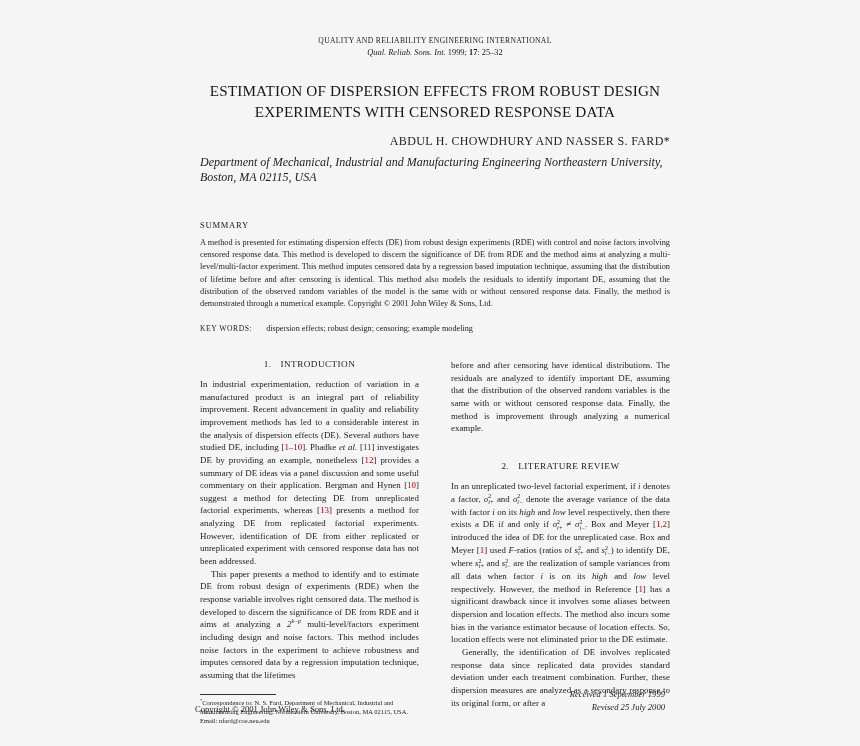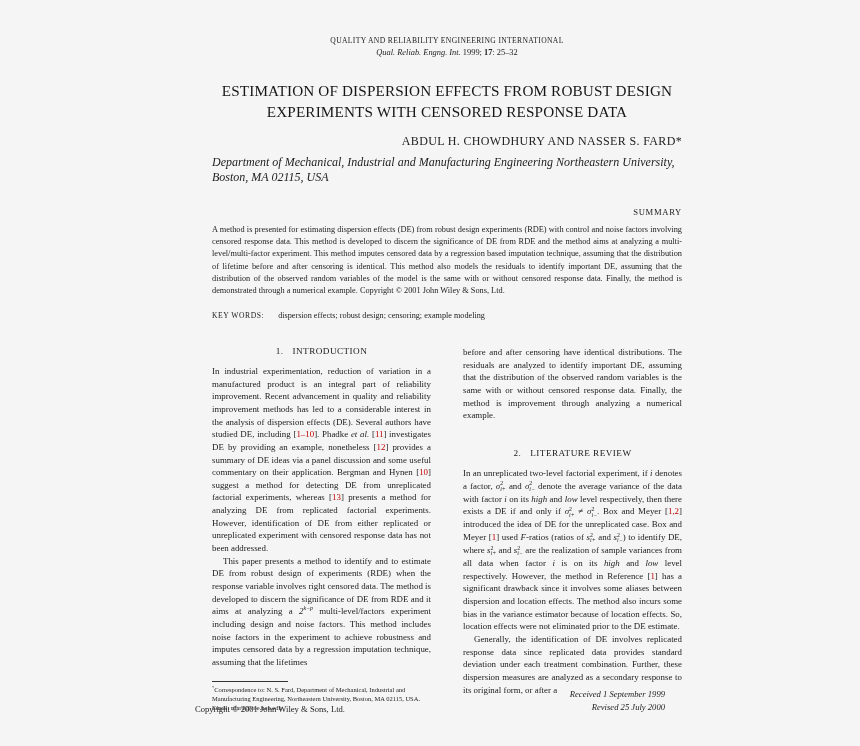--- a/index.html
+++ b/index.html
@@ -16,21 +16,21 @@
   }
   .page {
     position: relative;
     width: 860px;
     height: 746px;
     box-sizing: border-box;
     padding: 0;
   }
   .content {
     position: absolute;
-    left: 212px;
+    left: 200px;
     top: 0;
     width: 470px;
   }
 
   
   .journal-header {
     text-align: center;
     margin-top: 36px;
   }
   .journal-name {
@@ -71,24 +71,24 @@
   .affiliation {
     text-align: left;
     font-size: 12px;
     font-style: italic;
     margin-top: 6px;
     color: #222;
   }
 
   
   .summary-heading {
-    text-align: right;
+    text-align: left;
     font-size: 8.6px;
     letter-spacing: 0.7px;
-    margin-top: 22px;
+    margin-top: 35px;
     color: #1a1a1a;
   }
   .summary-body {
     font-size: 8.3px;
     line-height: 1.47;
     text-align: justify;
     margin-top: 7px;
     color: #1c1c1c;
   }
   .keywords {
@@ -200,21 +200,21 @@
   }
 </style>
 </head>
 <body>
 
 <div class="page">
   <div class="content">
 
     <div class="journal-header">
       <div class="journal-name">QUALITY AND RELIABILITY ENGINEERING INTERNATIONAL</div>
-      <div class="journal-ref"><span class="ital">Qual. Reliab. Engng. Int.</span> <span>1999;</span> <span class="vol">17</span><span>: 25–32</span></div>
+      <div class="journal-ref"><span class="ital">Qual. Reliab. Sons. Int.</span> <span>1999;</span> <span class="vol">17</span><span>: 25–32</span></div>
     </div>
 
     <h1 class="paper-title">
       <span class="t-line">ESTIMATION OF DISPERSION EFFECTS FROM ROBUST DESIGN</span>
       <span class="t-line">EXPERIMENTS WITH CENSORED RESPONSE DATA</span>
     </h1>
 
     <div class="authors">ABDUL H. CHOWDHURY AND NASSER S. FARD*</div>
     <div class="affiliation">Department of Mechanical, Industrial and Manufacturing Engineering Northeastern University, Boston, MA 02115, USA</div>
 

